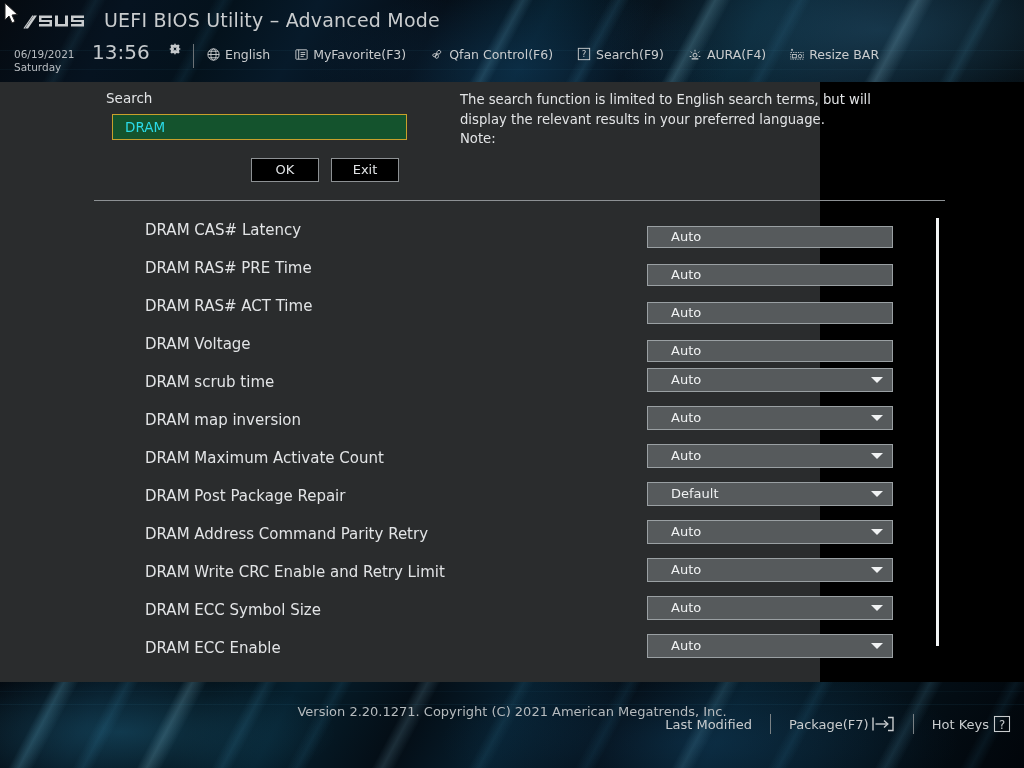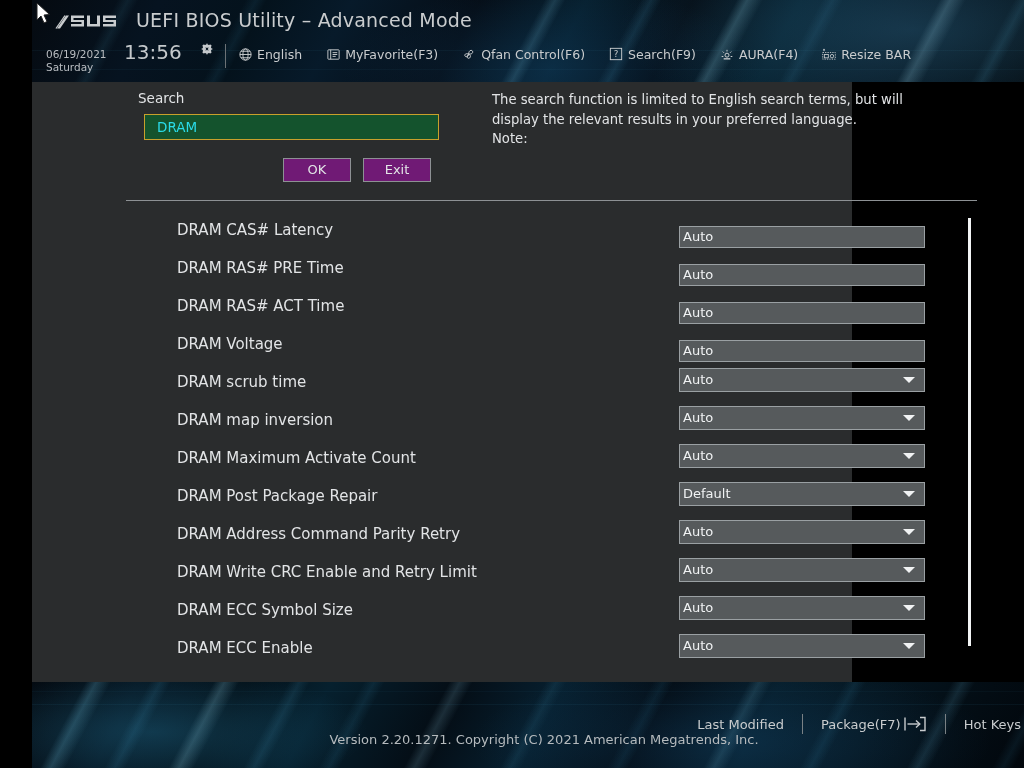--- a/index.html
+++ b/index.html
@@ -10,21 +10,20 @@
     overflow: hidden;
     background: #000;
     font-family: "DejaVu Sans", "Liberation Sans", sans-serif;
   }
 
   #app {
     position: relative;
     width: 820px;
     height: 768px;
     background: #2a2c2d;
-    margin-left: 32px;
   }
 
   
   #header {
     position: absolute;
     left: 0; top: 0;
     width: 1024px; height: 82px;
     background:
       radial-gradient(ellipse 420px 140px at 880px 30px, rgba(60,130,170,0.30), rgba(0,0,0,0) 70%),
       radial-gradient(ellipse 300px 120px at 520px 70px, rgba(20,70,110,0.35), rgba(0,0,0,0) 70%),
@@ -114,21 +113,21 @@
     border: 1px solid #c8a02c;
     color: #2adbe8;
     font-size: 13.5px;
     font-family: "DejaVu Sans", "Liberation Sans", sans-serif;
     padding: 0 0 0 12px;
     outline: none;
   }
   .btn {
     position: absolute; top: 158px;
     width: 68px; height: 24px;
-    background: #701a75;
+    background: #000000;
     border: 1px solid #8d9194;
     color: #e2e4e6;
     font-size: 13px;
     font-family: "DejaVu Sans", "Liberation Sans", sans-serif;
     cursor: pointer;
     line-height: 22px;
     text-align: center;
     padding: 0;
   }
   #btn-ok   { left: 251px; }
@@ -163,21 +162,21 @@
     white-space: nowrap;
   }
   .row-field {
     position: absolute; left: 647px;
     width: 246px; height: 22px;
     background: #565a5c;
     border: 1px solid #9aa0a3;
     color: #f0f2f3;
     font-size: 13px;
     line-height: 20px;
-    padding-left: 3px;
+    padding-left: 23px;
     cursor: pointer;
   }
   .row-field.text  { top: 14px; }
   .row-field.combo { top: 4px; height: 24px; line-height: 22px; }
   .row-field .caret {
     position: absolute; right: 9px; top: 50%;
     transform: translateY(-50%);
     width: 0; height: 0;
     border-left: 6px solid transparent;
     border-right: 6px solid transparent;
@@ -239,21 +238,21 @@
     display: inline-flex; align-items: center;
     cursor: pointer;
   }
   .ftr-sep {
     display: inline-block;
     width: 1px; height: 20px;
     background: #7a8185;
     margin: 0 18px;
   }
   #copyright {
-    position: absolute; left: 0; top: 732px;
+    position: absolute; left: 0; top: 704px;
     width: 1024px; text-align: center;
     font-size: 13px; color: #b5babd;
   }
 
   
   #cursor {
     position: absolute; left: 4px; top: 2px;
     width: 16px; height: 24px;
     pointer-events: none;
   }

